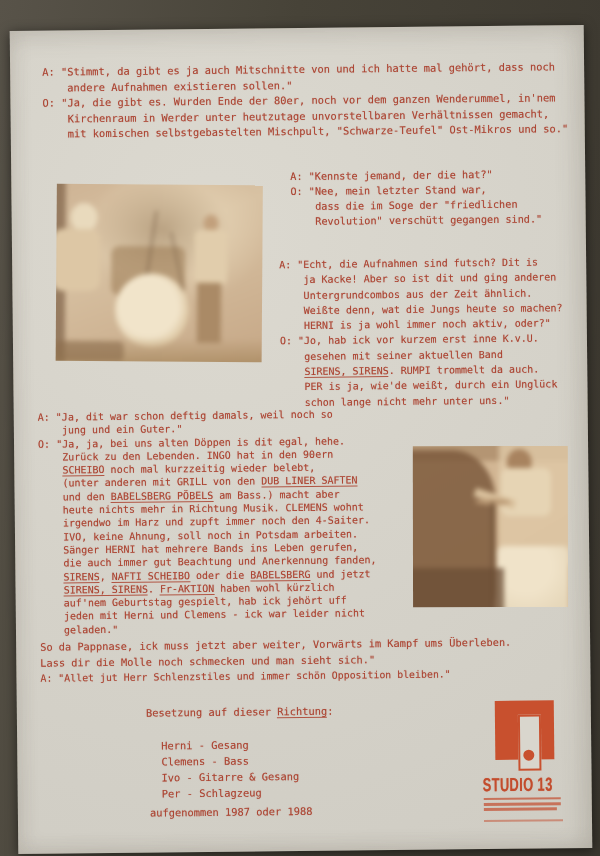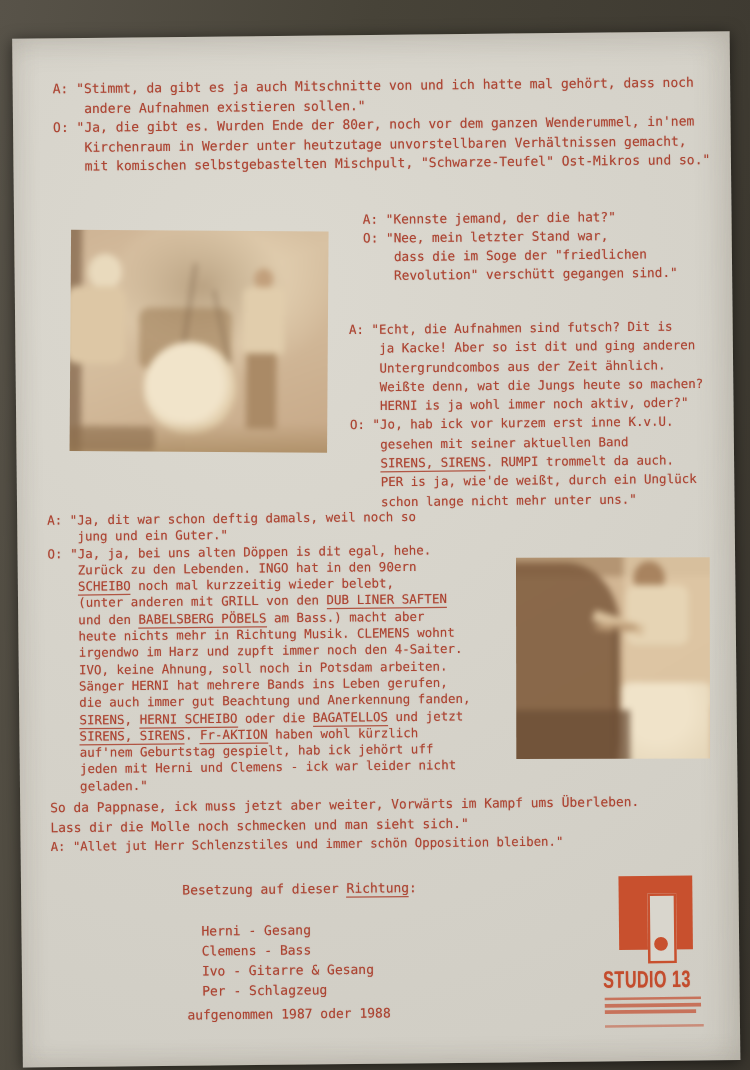--- a/index.html
+++ b/index.html
@@ -119,21 +119,21 @@
       <div class="ln">O: "Ja, ja, bei uns alten Döppen is dit egal, hehe.</div>
       <div class="ln">    Zurück zu den Lebenden. INGO hat in den 90ern</div>
       <div class="ln">    <span class="u">SCHEIBO</span> noch mal kurzzeitig wieder belebt,</div>
       <div class="ln">    (unter anderen mit GRILL von den <span class="u">DUB LINER SAFTEN</span></div>
       <div class="ln">    und den <span class="u">BABELSBERG PÖBELS</span> am Bass.) macht aber</div>
       <div class="ln">    heute nichts mehr in Richtung Musik. CLEMENS wohnt</div>
       <div class="ln">    irgendwo im Harz und zupft immer noch den 4-Saiter.</div>
       <div class="ln">    IVO, keine Ahnung, soll noch in Potsdam arbeiten.</div>
       <div class="ln">    Sänger HERNI hat mehrere Bands ins Leben gerufen,</div>
       <div class="ln">    die auch immer gut Beachtung und Anerkennung fanden,</div>
-      <div class="ln">    <span class="u">SIRENS</span>, <span class="u">HERNI SCHEIBO</span> oder die <span class="u">BAGATELLOS</span> und jetzt</div>
+      <div class="ln">    <span class="u">SIRENS</span>, <span class="u">NAFTI SCHEIBO</span> oder die <span class="u">BABELSBERG</span> und jetzt</div>
       <div class="ln">    <span class="u">SIRENS, SIRENS</span>. <span class="u">Fr-AKTION</span> haben wohl kürzlich</div>
       <div class="ln">    auf'nem Geburtstag gespielt, hab ick jehört uff</div>
       <div class="ln">    jeden mit Herni und Clemens - ick war leider nicht</div>
       <div class="ln">    geladen."</div>
     </div>
   <div class="dlg b5">
       <div class="ln">So da Pappnase, ick muss jetzt aber weiter, Vorwärts im Kampf ums Überleben.</div>
       <div class="ln">Lass dir die Molle noch schmecken und man sieht sich."</div>
     </div>
   <div class="dlg b6">

